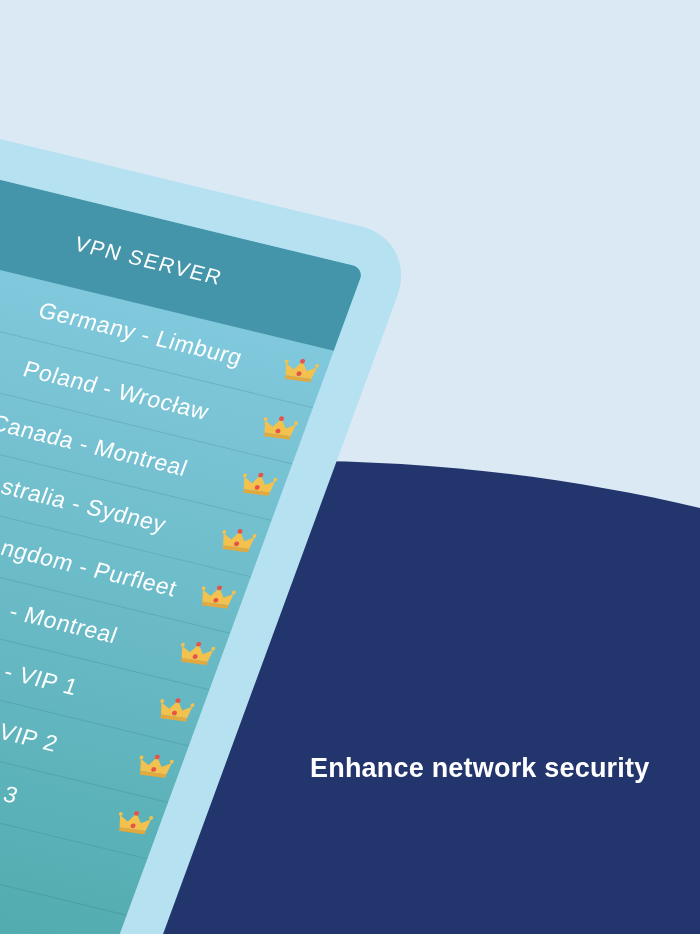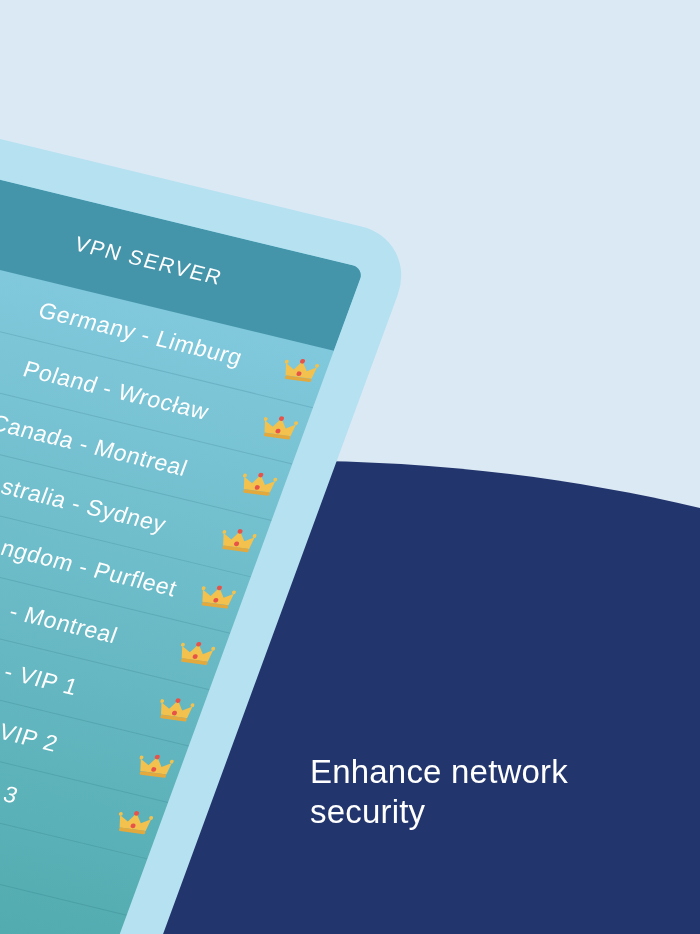--- a/index.html
+++ b/index.html
@@ -22,23 +22,23 @@
   }
 
   
   .headline {
     position: absolute;
     left: 310px;
     top: 752px;
     width: 350px;
     z-index: 2;
     color: var(--headline-color, #ffffff);
-    font-size: 33px;
+    font-size: 27px;
     line-height: 1.22;
-    font-weight: 400;
+    font-weight: 700;
     letter-spacing: 0.2px;
   }
 
   
   .phone {
     position: absolute;
     left: -140px;
     top: 105px;
     width: 575px;
     height: 1700px;

